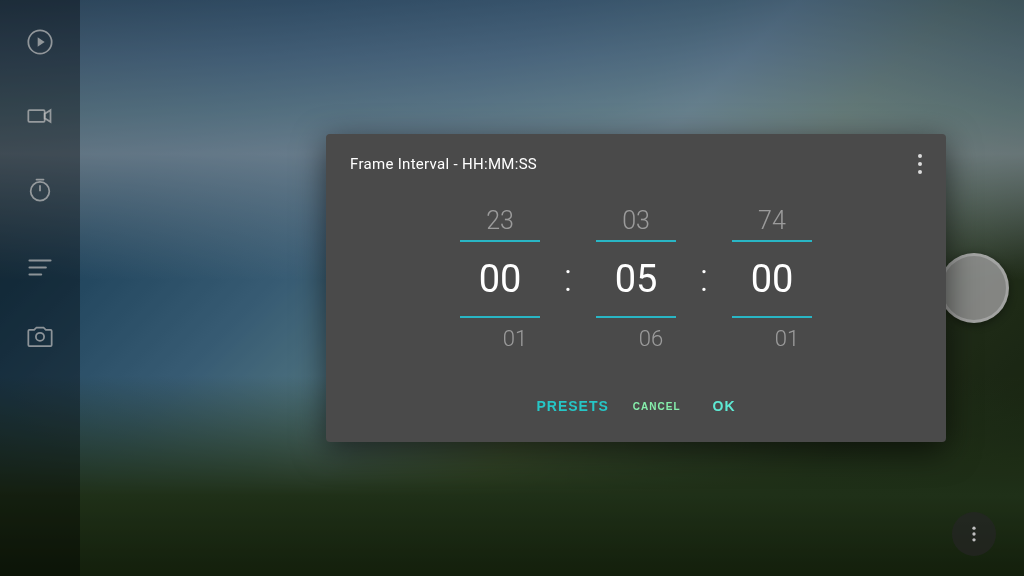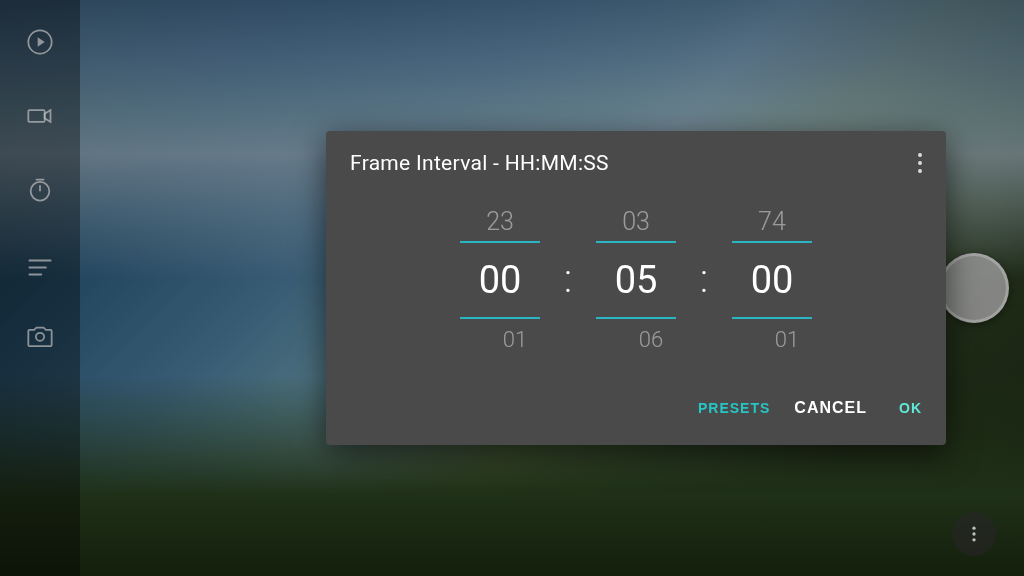--- a/index.html
+++ b/index.html
@@ -161,21 +161,21 @@
 
     .dialog-header {
       display: flex;
       align-items: center;
       justify-content: space-between;
       padding: 20px 24px 16px;
     }
 
     .dialog-title {
       color: #ffffff;
-      font-size: 21px;
+      font-size: 15px;
       font-weight: 400;
       letter-spacing: 0.3px;
     }
 
     .dialog-menu-icon {
       color: rgba(255,255,255,0.8);
       font-size: 22px;
       cursor: pointer;
       display: flex;
       flex-direction: column;
@@ -260,44 +260,44 @@
       align-items: center;
       padding-bottom: 2px;
       margin: 0 4px;
       align-self: center;
     }
 
     
     .dialog-footer {
       display: flex;
       align-items: center;
-      padding: 8px 16px 16px;
-      justify-content: flex-end;
+      padding: 8px 3px 16px;
+      justify-content: center;
     }
 
     .btn-presets {
       color: #26c6c6;
       font-size: 14px;
       font-weight: 600;
       letter-spacing: 1px;
       text-transform: uppercase;
       background: none;
       border: none;
       cursor: pointer;
       padding: 12px 8px;
     }
 
     .footer-right {
       display: flex;
       gap: 8px;
     }
 
     .btn-cancel {
-      color: #ffffff;
-      font-size: 16px;
+      color: #86efac;
+      font-size: 10px;
       font-weight: 600;
       letter-spacing: 1px;
       text-transform: uppercase;
       background: none;
       border: none;
       cursor: pointer;
       padding: 12px 16px;
     }
 
     .btn-ok {

